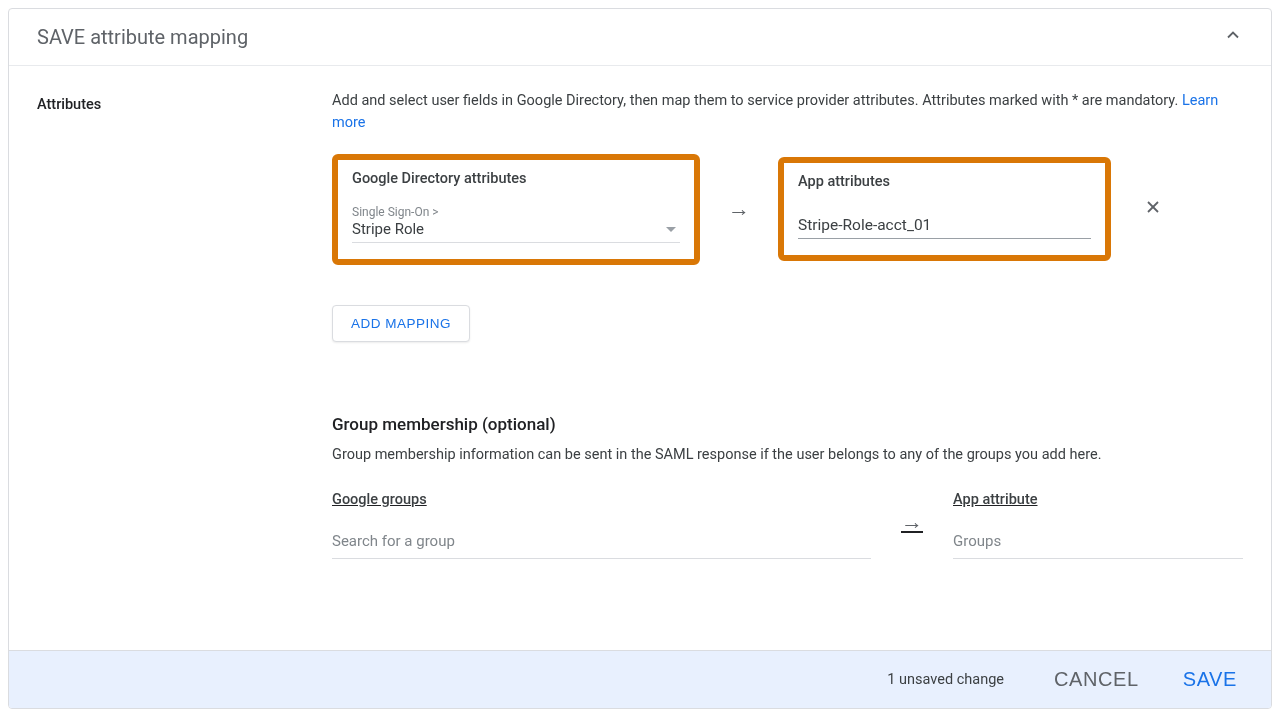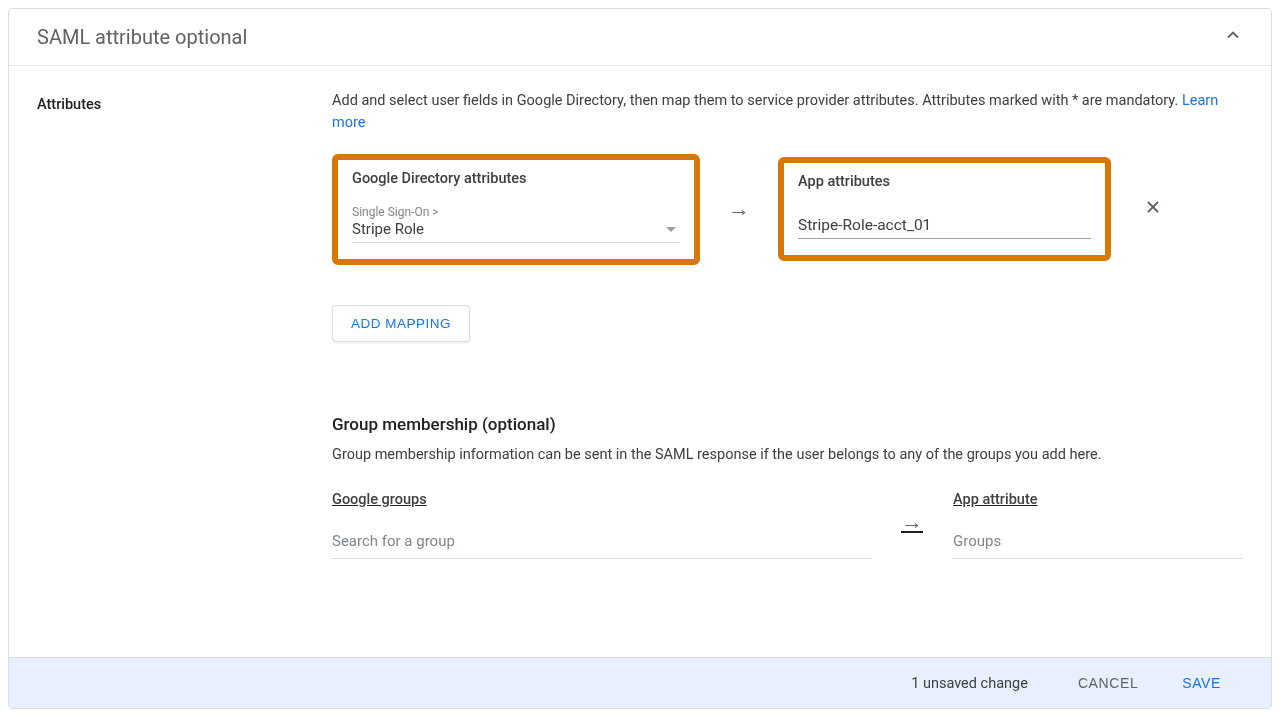--- a/index.html
+++ b/index.html
@@ -175,49 +175,49 @@
       color: #3c4043;
       padding: 2px 0 8px 0;
       outline: none;
       font-family: inherit;
       background: transparent;
     }
     .group-input::placeholder { color: #80868b; }
     .panel-footer {
       background: #e8f0fe;
       border-top: 1px solid #dadce0;
-      padding: 16px 44px;
+      padding: 16px 28px;
       display: flex;
       align-items: center;
       justify-content: flex-end;
       gap: 32px;
     }
     .unsaved {
       font-size: 14.5px;
       color: #3c4043;
       margin-right: 12px;
     }
     .footer-btn {
       background: none;
       border: none;
-      font-size: 14px;
+      font-size: 20px;
       font-weight: 500;
       letter-spacing: 0.6px;
       cursor: pointer;
     }
     .cancel-btn { color: #5f6368; }
     .save-btn { color: #1a73e8; }
   </style>
 </head>
 <body>
 
 <div class="panel">
 
   <div class="panel-header">
-    <div class="panel-title">SAML attribute optional</div>
+    <div class="panel-title">SAVE attribute mapping</div>
     <div class="chevron">
       <svg width="20" height="20" viewBox="0 0 24 24" fill="none" stroke="currentColor" stroke-width="2.2">
           <polyline points="6 15 12 9 18 15"></polyline>
         </svg>
     </div>
   </div>
 
   <div class="panel-body">
     <div class="left-col">
       <div class="left-col-title">Attributes</div>

